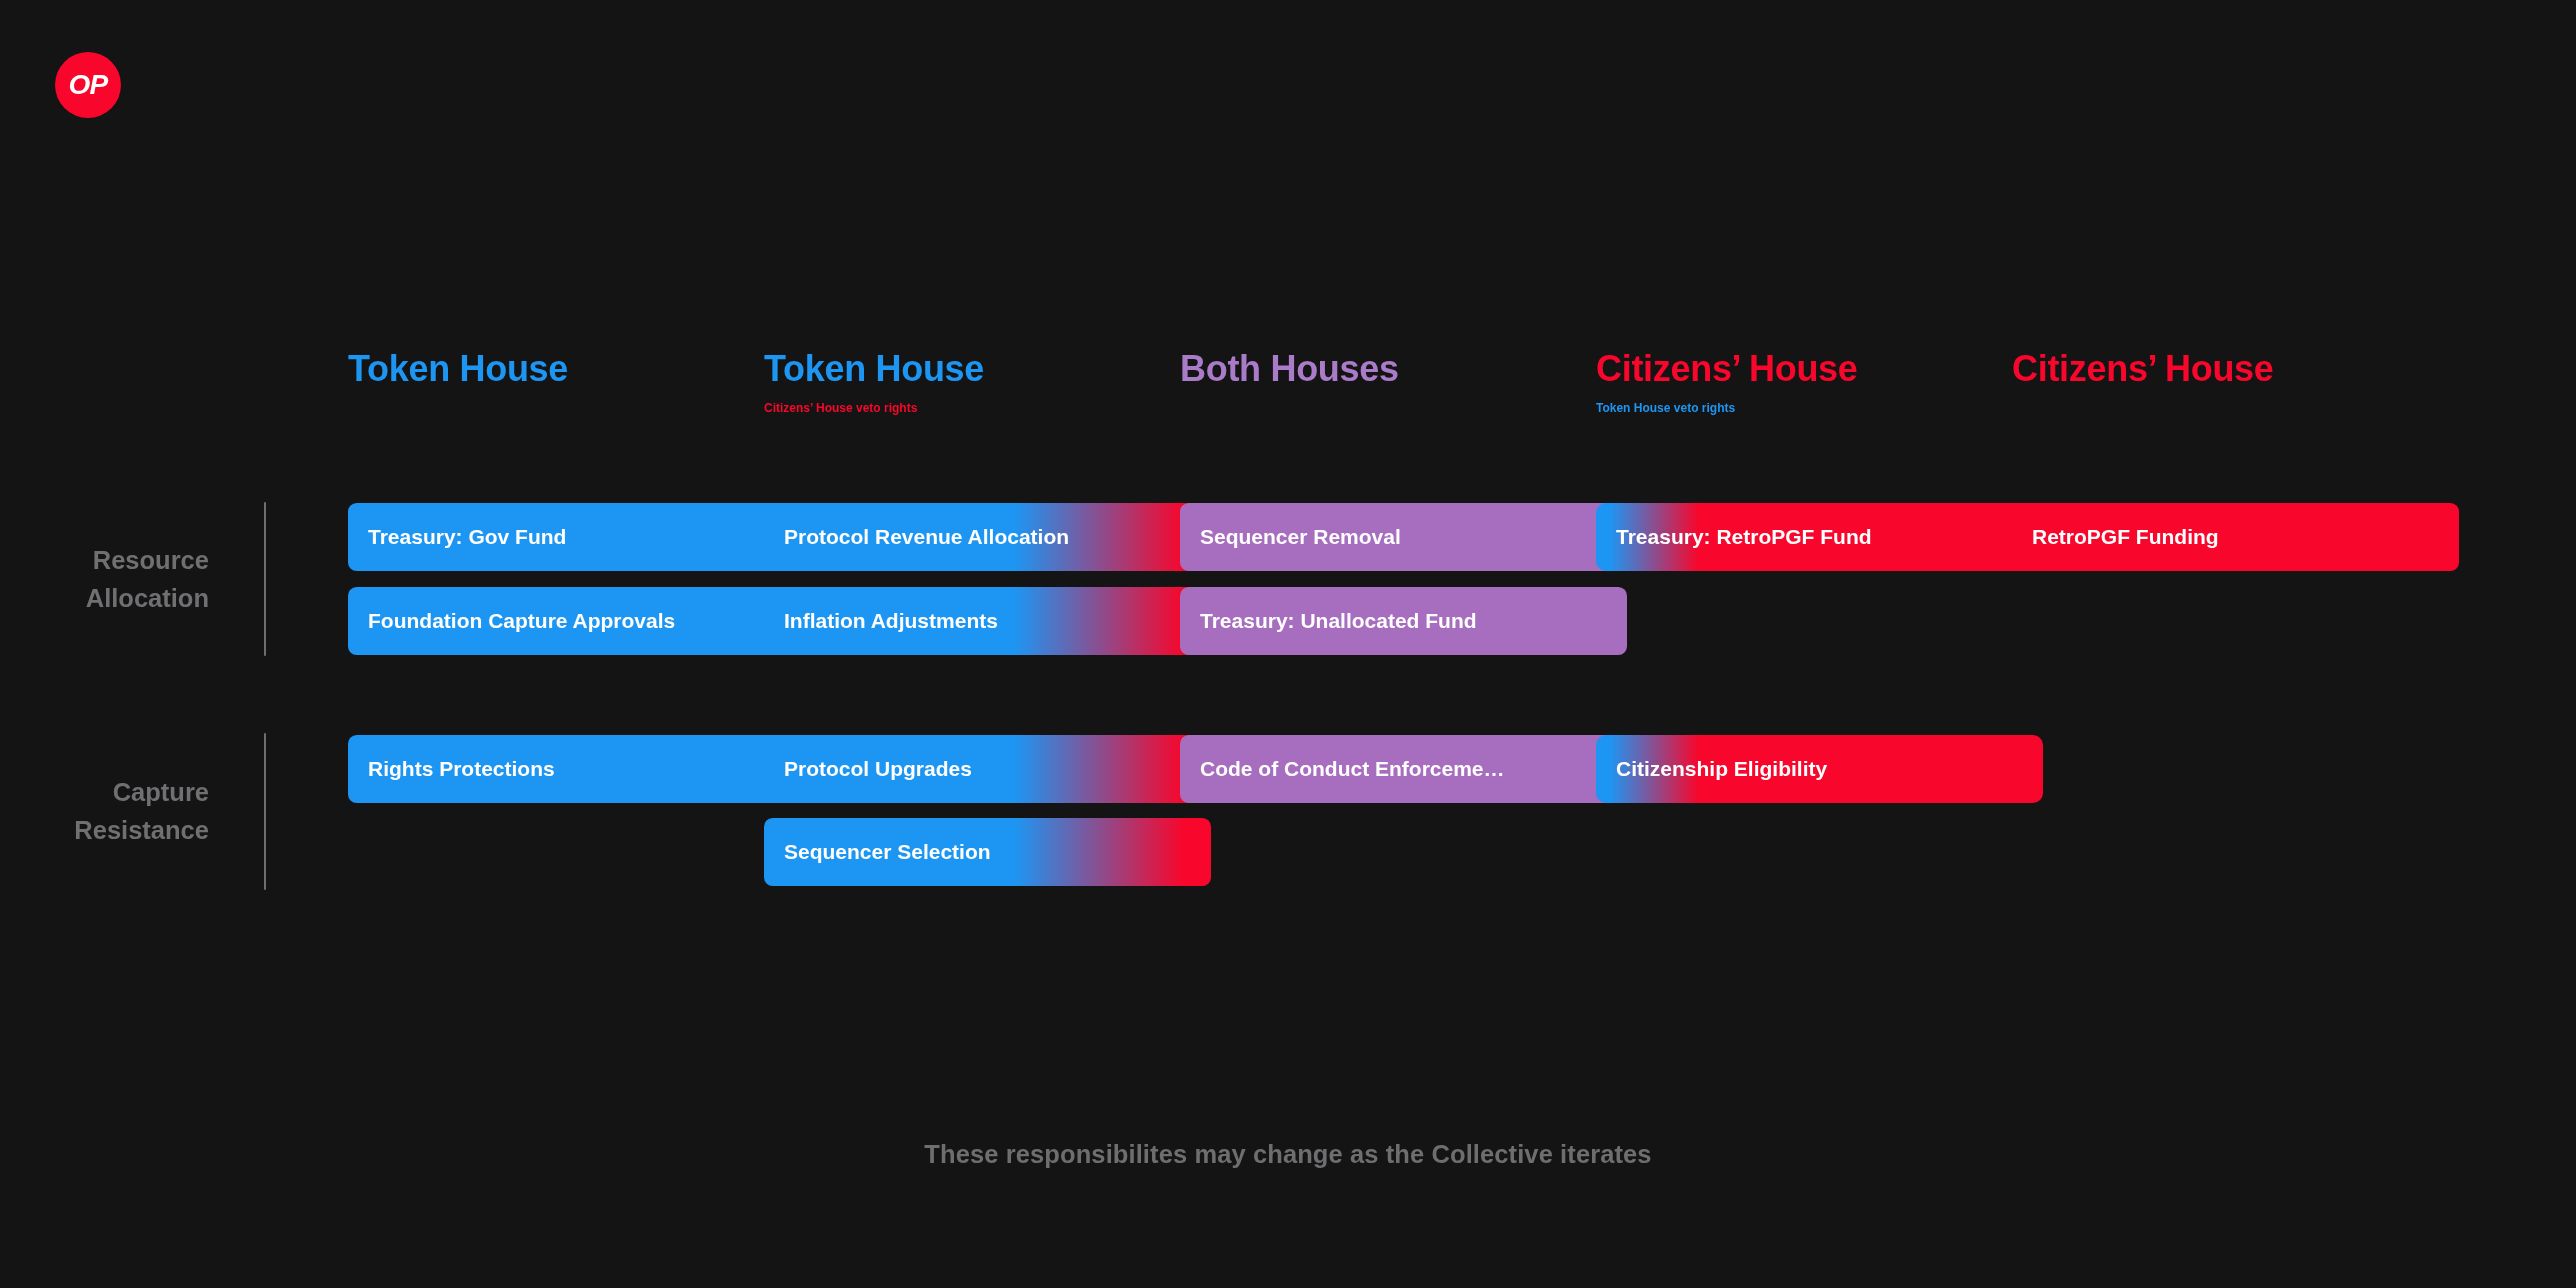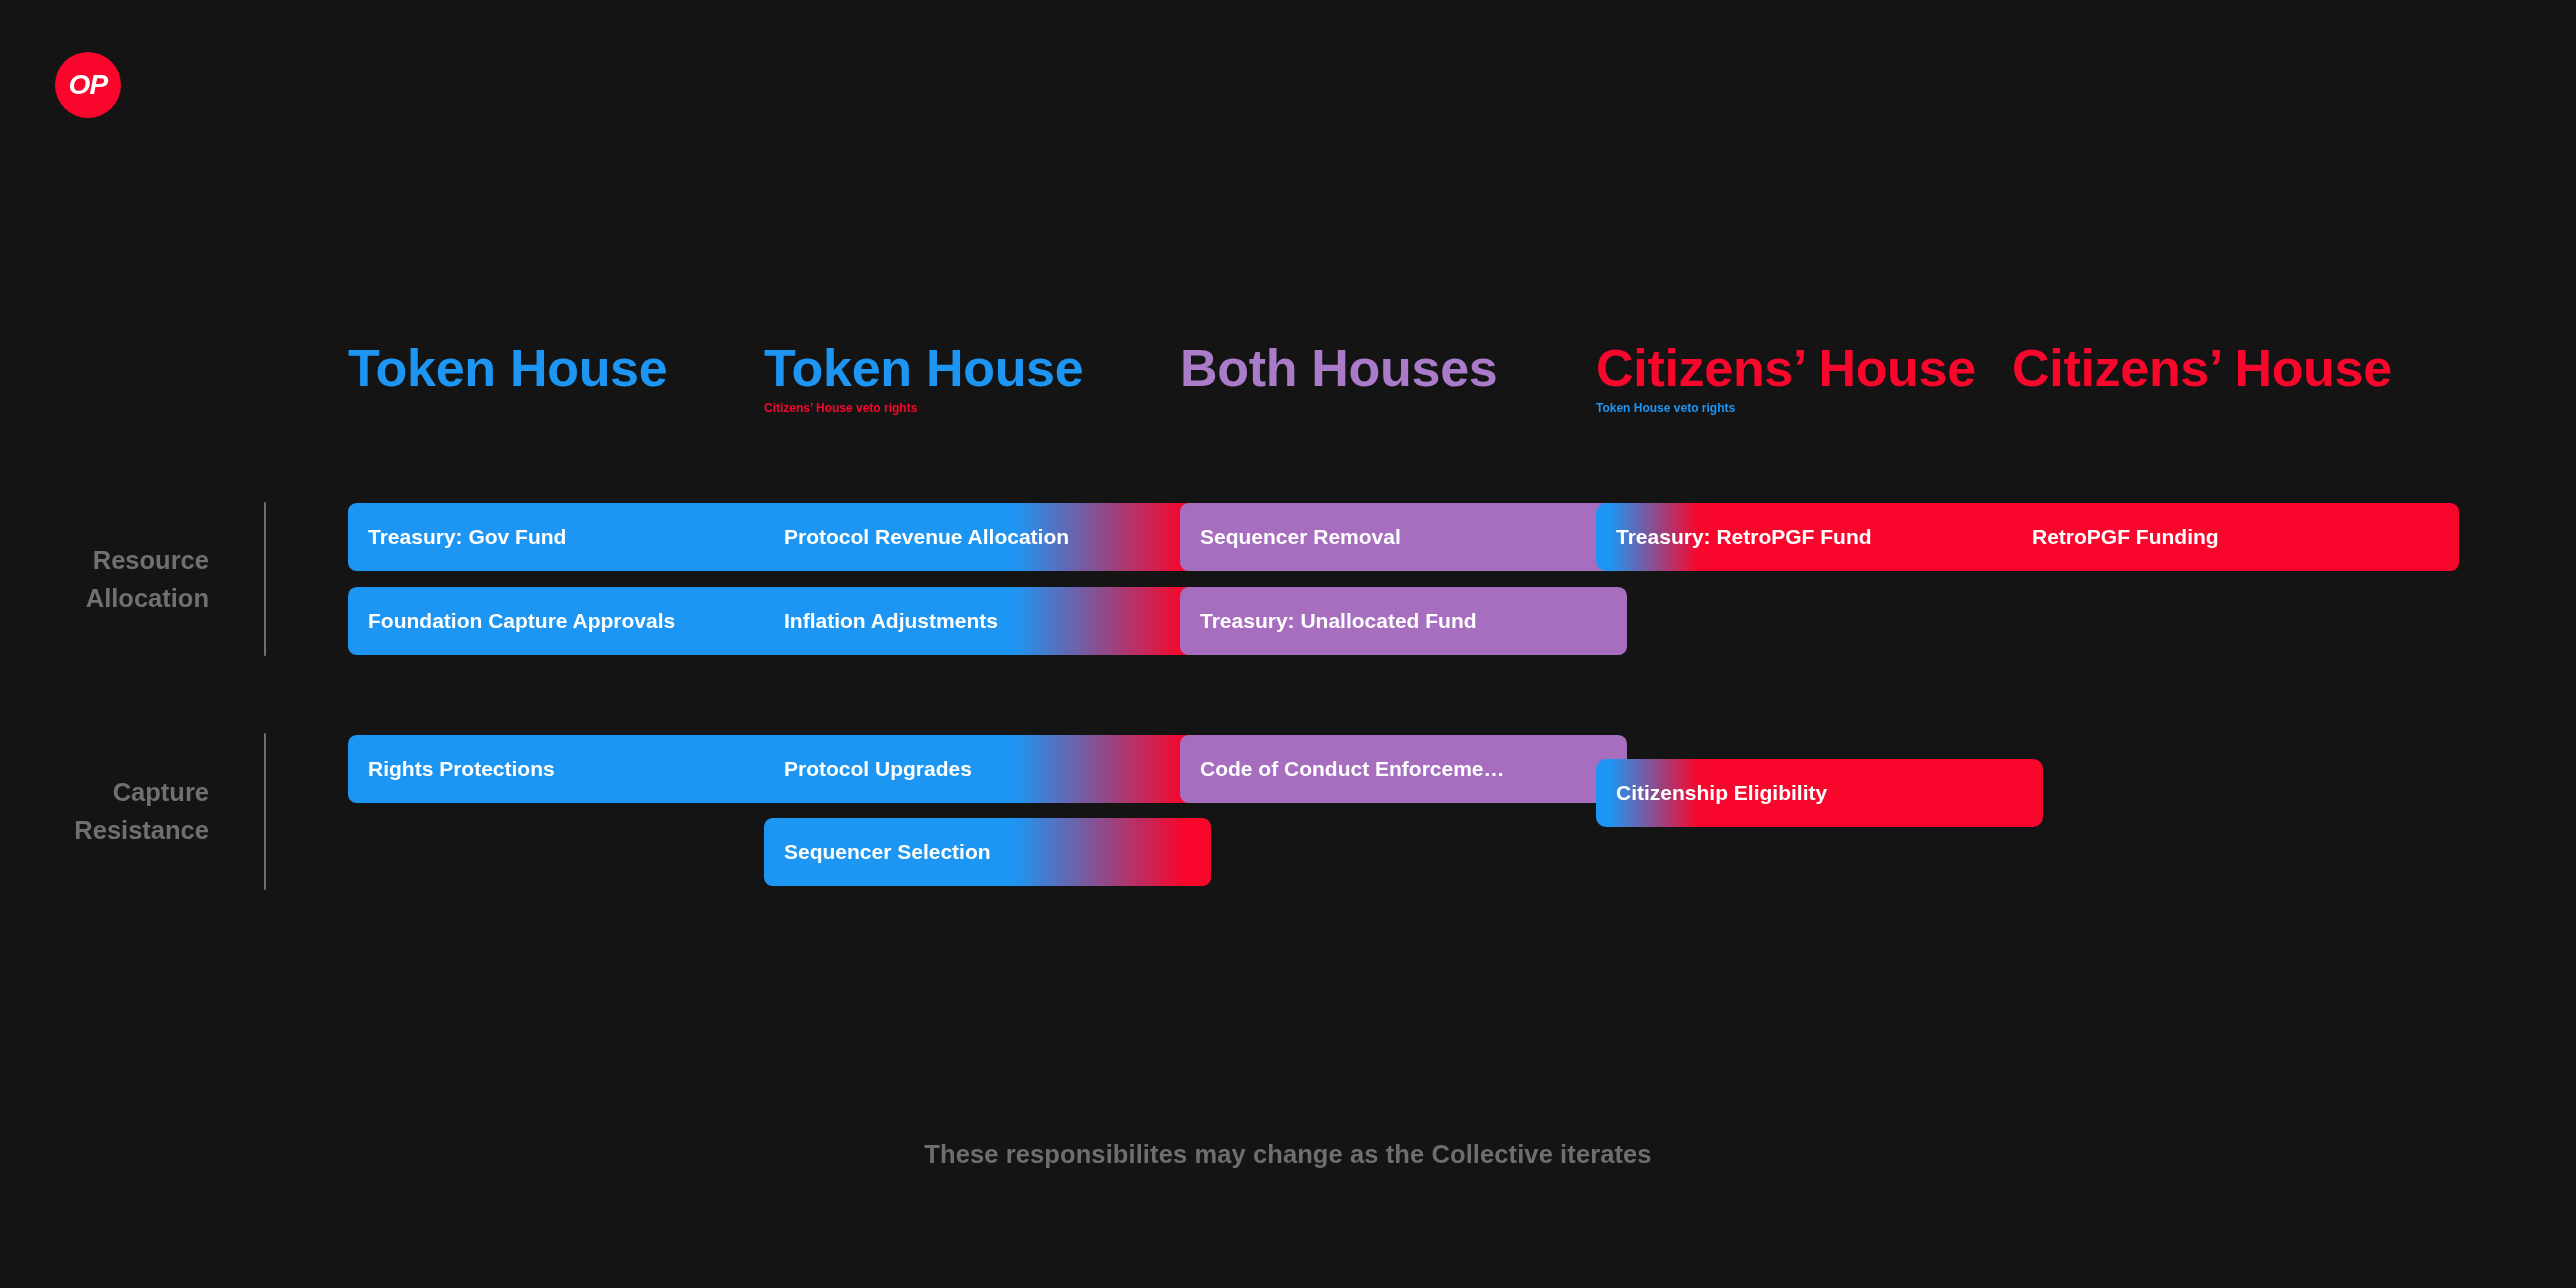--- a/index.html
+++ b/index.html
@@ -12,21 +12,21 @@
   .page{position:absolute;inset:0;}
   .logo{
     position:absolute;left:55px;top:52px;width:66px;height:66px;
     border-radius:50%;background:var(--red);
     display:flex;align-items:center;justify-content:center;
   }
   .logo span{
     color:#fff;font-weight:700;font-style:italic;font-size:28px;letter-spacing:-0.7px;
   }
   .col-header{position:absolute;white-space:nowrap;}
-  .col-title{font-size:52px;font-weight:700;line-height:47px;letter-spacing:-0.3px;}
+  .col-title{font-size:36px;font-weight:700;line-height:47px;letter-spacing:-0.3px;}
   .col-subtitle{font-size:12px;font-weight:700;margin-top:9.4px;letter-spacing:0;}
   .row-label{
     position:absolute;left:0;width:209px;text-align:right;
     font-size:25.5px;line-height:38px;font-weight:700;color:#707073;
   }
   .vline{
     position:absolute;left:264px;width:2px;background:#6E6E71;border-radius:1.3px;
   }
   .pill{
     position:absolute;width:447px;height:68px;border-radius:8.7px;
@@ -83,15 +83,15 @@
     <div class="pill solid-red" style="left: 2012px; top: 503px;">RetroPGF Funding</div>
     <div class="row-label" style="top: 773px;">
       <div>Capture</div>
       <div>Resistance</div>
     </div>
     <div class="vline" style="top: 733px; height: 157px;"></div>
     <div class="pill solid-blue" style="left: 348px; top: 735px;">Rights Protections</div>
     <div class="pill grad-late" style="left: 764px; top: 818px;">Sequencer Selection</div>
     <div class="pill grad-late" style="left: 764px; top: 735px;">Protocol Upgrades</div>
     <div class="pill solid-purple" style="left: 1180px; top: 735px;">Code of Conduct Enforceme…</div>
-    <div class="pill grad-early" style="left: 1596px; top: 735px; margin-top: 24px;">Citizenship Eligibility</div>
+    <div class="pill grad-early" style="left: 1596px; top: 735px;">Citizenship Eligibility</div>
   </div>
 
 
 </body></html>

